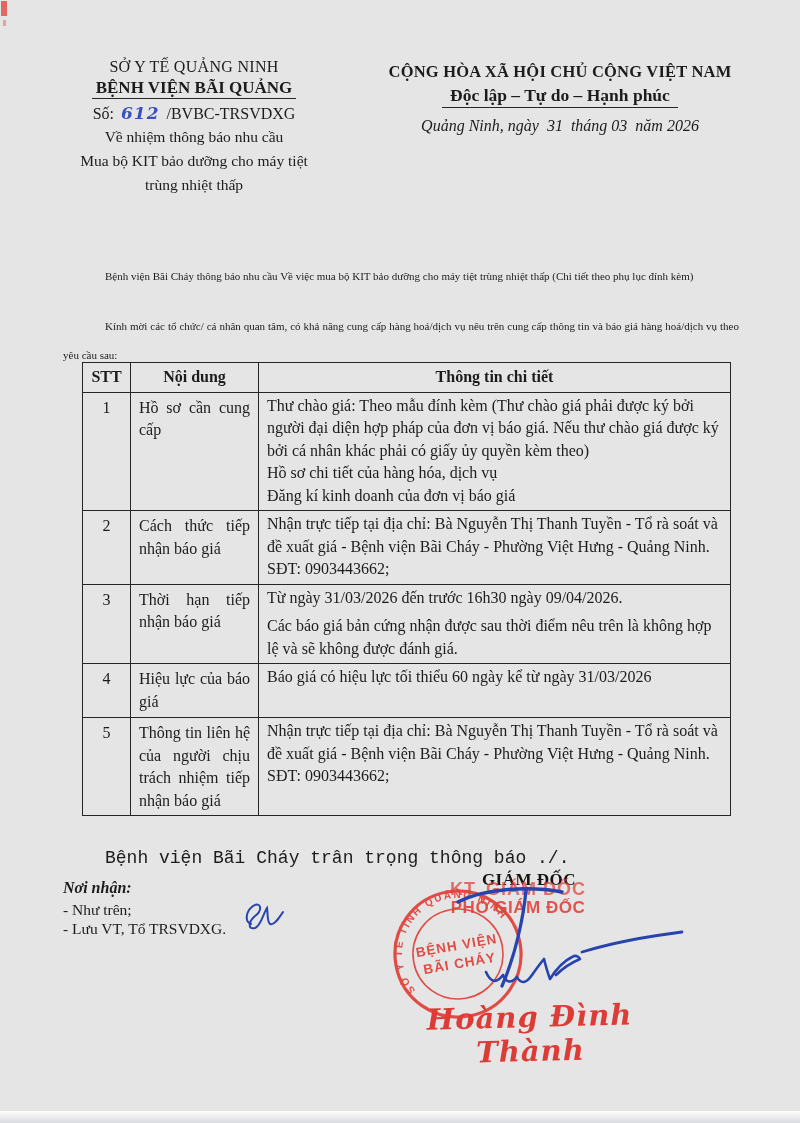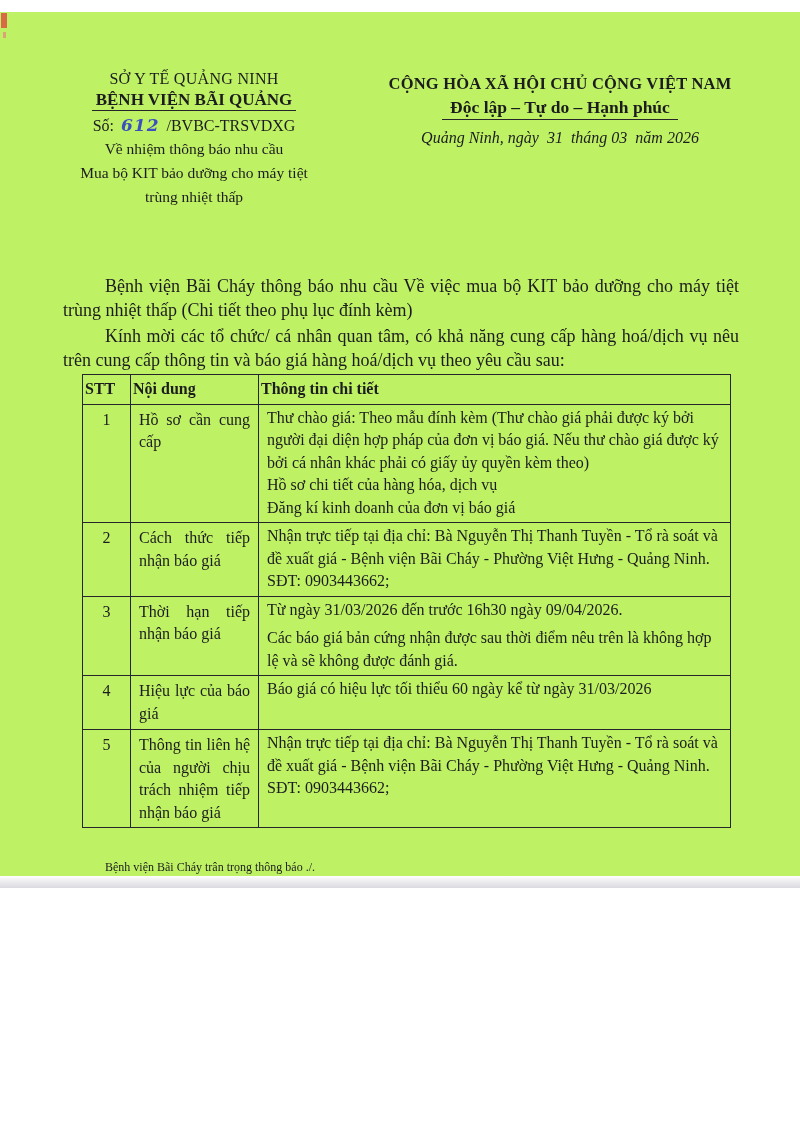--- a/index.html
+++ b/index.html
@@ -1,18 +1,18 @@
 <!DOCTYPE html>
 <html><head>
 <meta charset="utf-8">
 <style>
   html,body { margin:0; padding:0; background:#ffffff; }
   .page {
-    position:relative; width:800px; height:876px; margin:12px auto;
-    background:#bef264; overflow:hidden;
+    position:relative; width:800px; height:1123px; margin:0 auto;
+    background:#e5e5e5; overflow:hidden;
     font-family:"Liberation Serif", serif; color:#1c1c1e;
   }
   
   .corner-mark { position:absolute; left:1px; top:1px; width:6px; height:15px; background:#e0473f; opacity:.8; }
   .corner-mark2 { position:absolute; left:3px; top:20px; width:3px; height:6px; background:#e8837d; opacity:.7; }
   .bottom-strip { position:absolute; left:0; bottom:0; width:100%; height:12px;
     background:linear-gradient(#fefefe, #d9d9e0); }
 
   
   .hdr-left { position:absolute; left:46px; top:58px; width:296px; text-align:center; }
@@ -25,37 +25,37 @@
   .subject { font-size:15.5px; line-height:21px; margin-top:3px; }
 
   .hdr-right { position:absolute; left:360px; top:62px; width:400px; text-align:center; }
   .hr1 { font-size:16.5px; font-weight:bold; white-space:nowrap; letter-spacing:.2px; }
   .hr2 { font-size:17.5px; font-weight:bold; margin-top:3px; }
   .hr2 span { border-bottom:1.7px solid #26262a; padding:0 8px 2px; }
   .dateline { font-style:italic; font-size:16px; margin-top:11px; white-space:pre-wrap; }
 
   
   .kinh-gui { position:absolute; top:237px; left:0; width:100%; text-align:center; font-size:16.5px; }
-  .bodypara { position:absolute; left:63px; width:676px; font-size:18px; line-height:24px;
+  .bodypara { position:absolute; left:63px; width:676px; font-size:11px; line-height:29px;
     text-align:justify; text-indent:42px; margin:0; }
   .p1 { top:262px; }
   .p2 { top:312px; }
 
   
   table.reqs { position:absolute; top:362px; left:82px; width:648px; border-collapse:collapse; table-layout:fixed; }
   .reqs th, .reqs td { border:1.5px solid #26262a; vertical-align:top; font-size:16px; line-height:22.5px; }
-  .reqs th { font-weight:bold; text-align:left; padding:3px 2px; }
+  .reqs th { font-weight:bold; text-align:center; padding:3px 2px; }
   .reqs td { padding:2px 8px 3px; }
   .reqs td.stt { text-align:center; padding-top:4px; }
   .reqs td.nd { text-align:justify; padding-top:4px; }
   .reqs td p { margin:0; }
   .reqs td p.gap-top { margin-top:6px; }
   .reqs tr.r4 td { height:46px; }
 
-  .closing { position:absolute; top:848px; left:63px; width:600px; font-size:12px; text-indent:42px; margin:0; }
+  .closing { position:absolute; top:848px; left:63px; width:600px; font-size:18px; text-indent:42px; margin:0;font-family:Liberation Mono, monospace; }
 
   
   .noi-nhan { position:absolute; top:878px; left:63px; font-size:15.5px; line-height:19px; }
   .nn-label { font-weight:bold; font-style:italic; font-size:16px; margin-bottom:3px; }
   .initial-svg { position:absolute; left:237px; top:898px; }
 
   
   .sig-title { position:absolute; top:870px; left:429px; width:200px; text-align:center;
     font-weight:bold; font-size:17px; color:#141416; letter-spacing:.5px; }
   .stamp-line { position:absolute; width:220px; text-align:center; color:#e04038;

